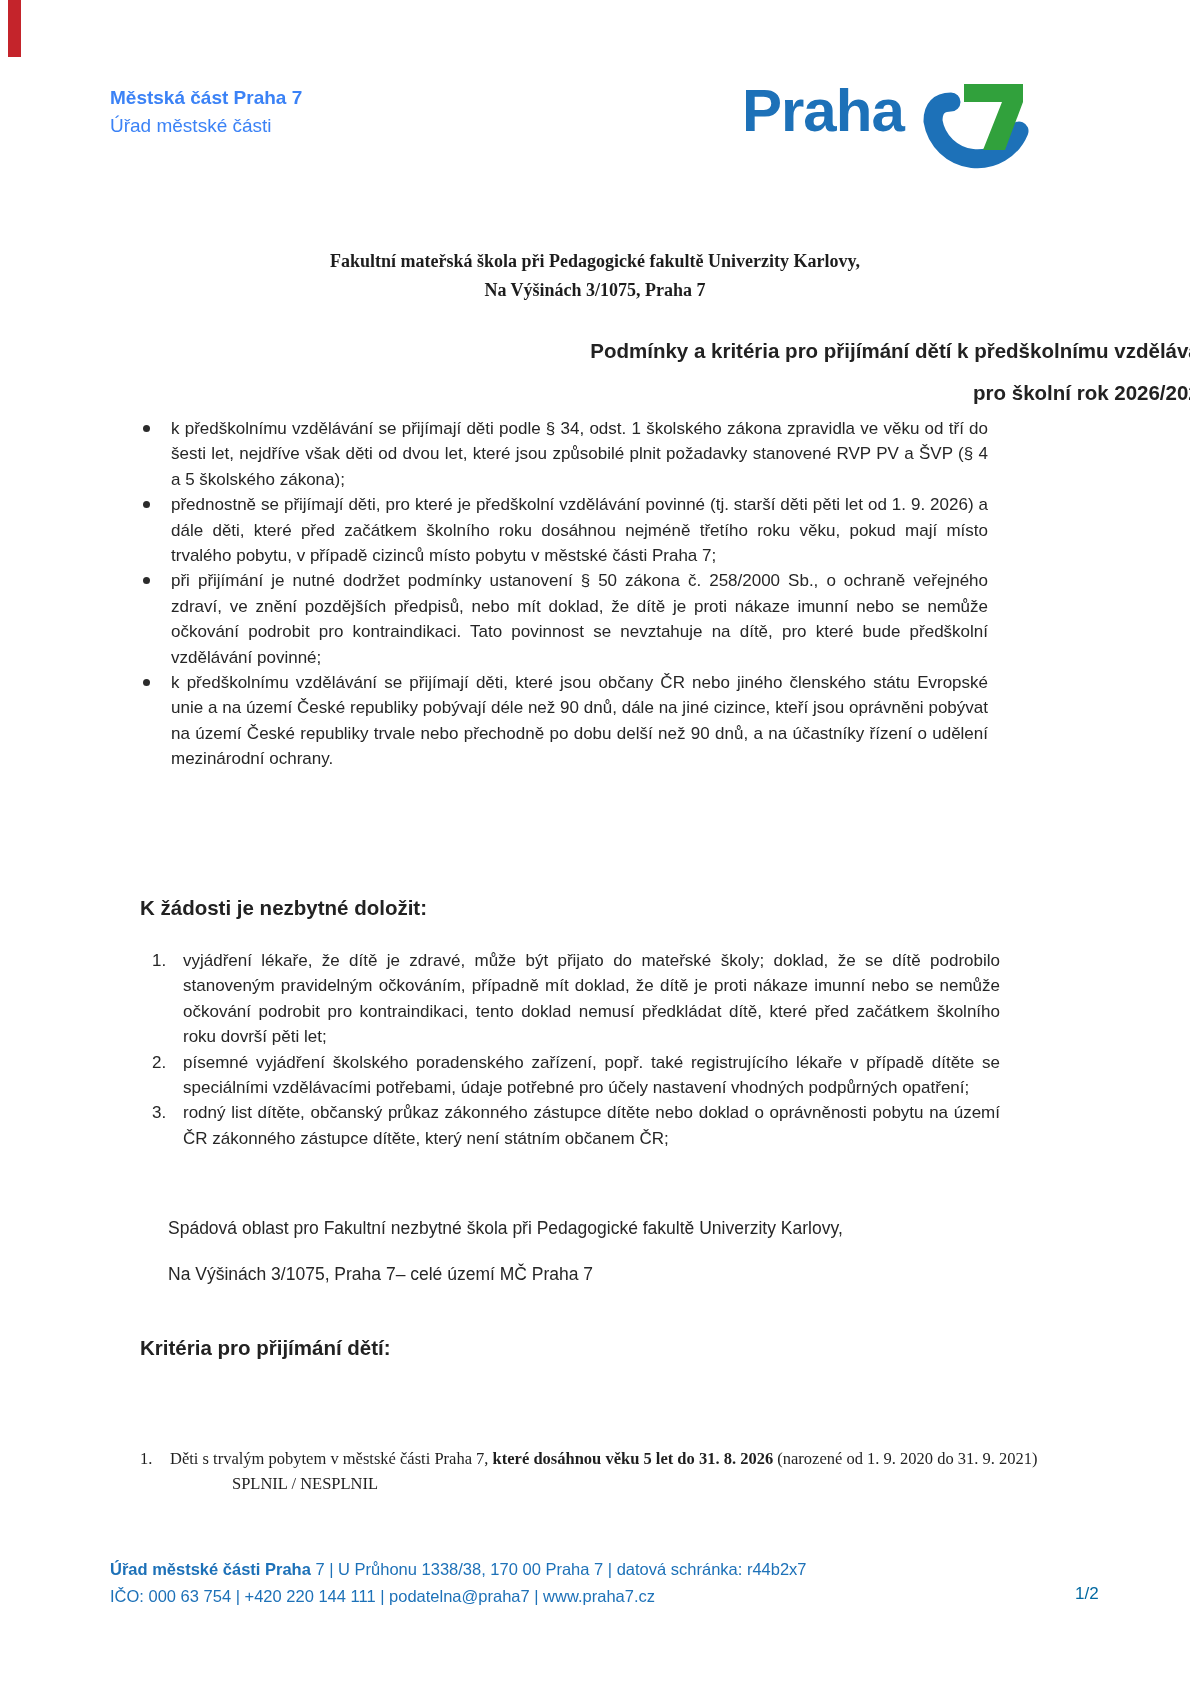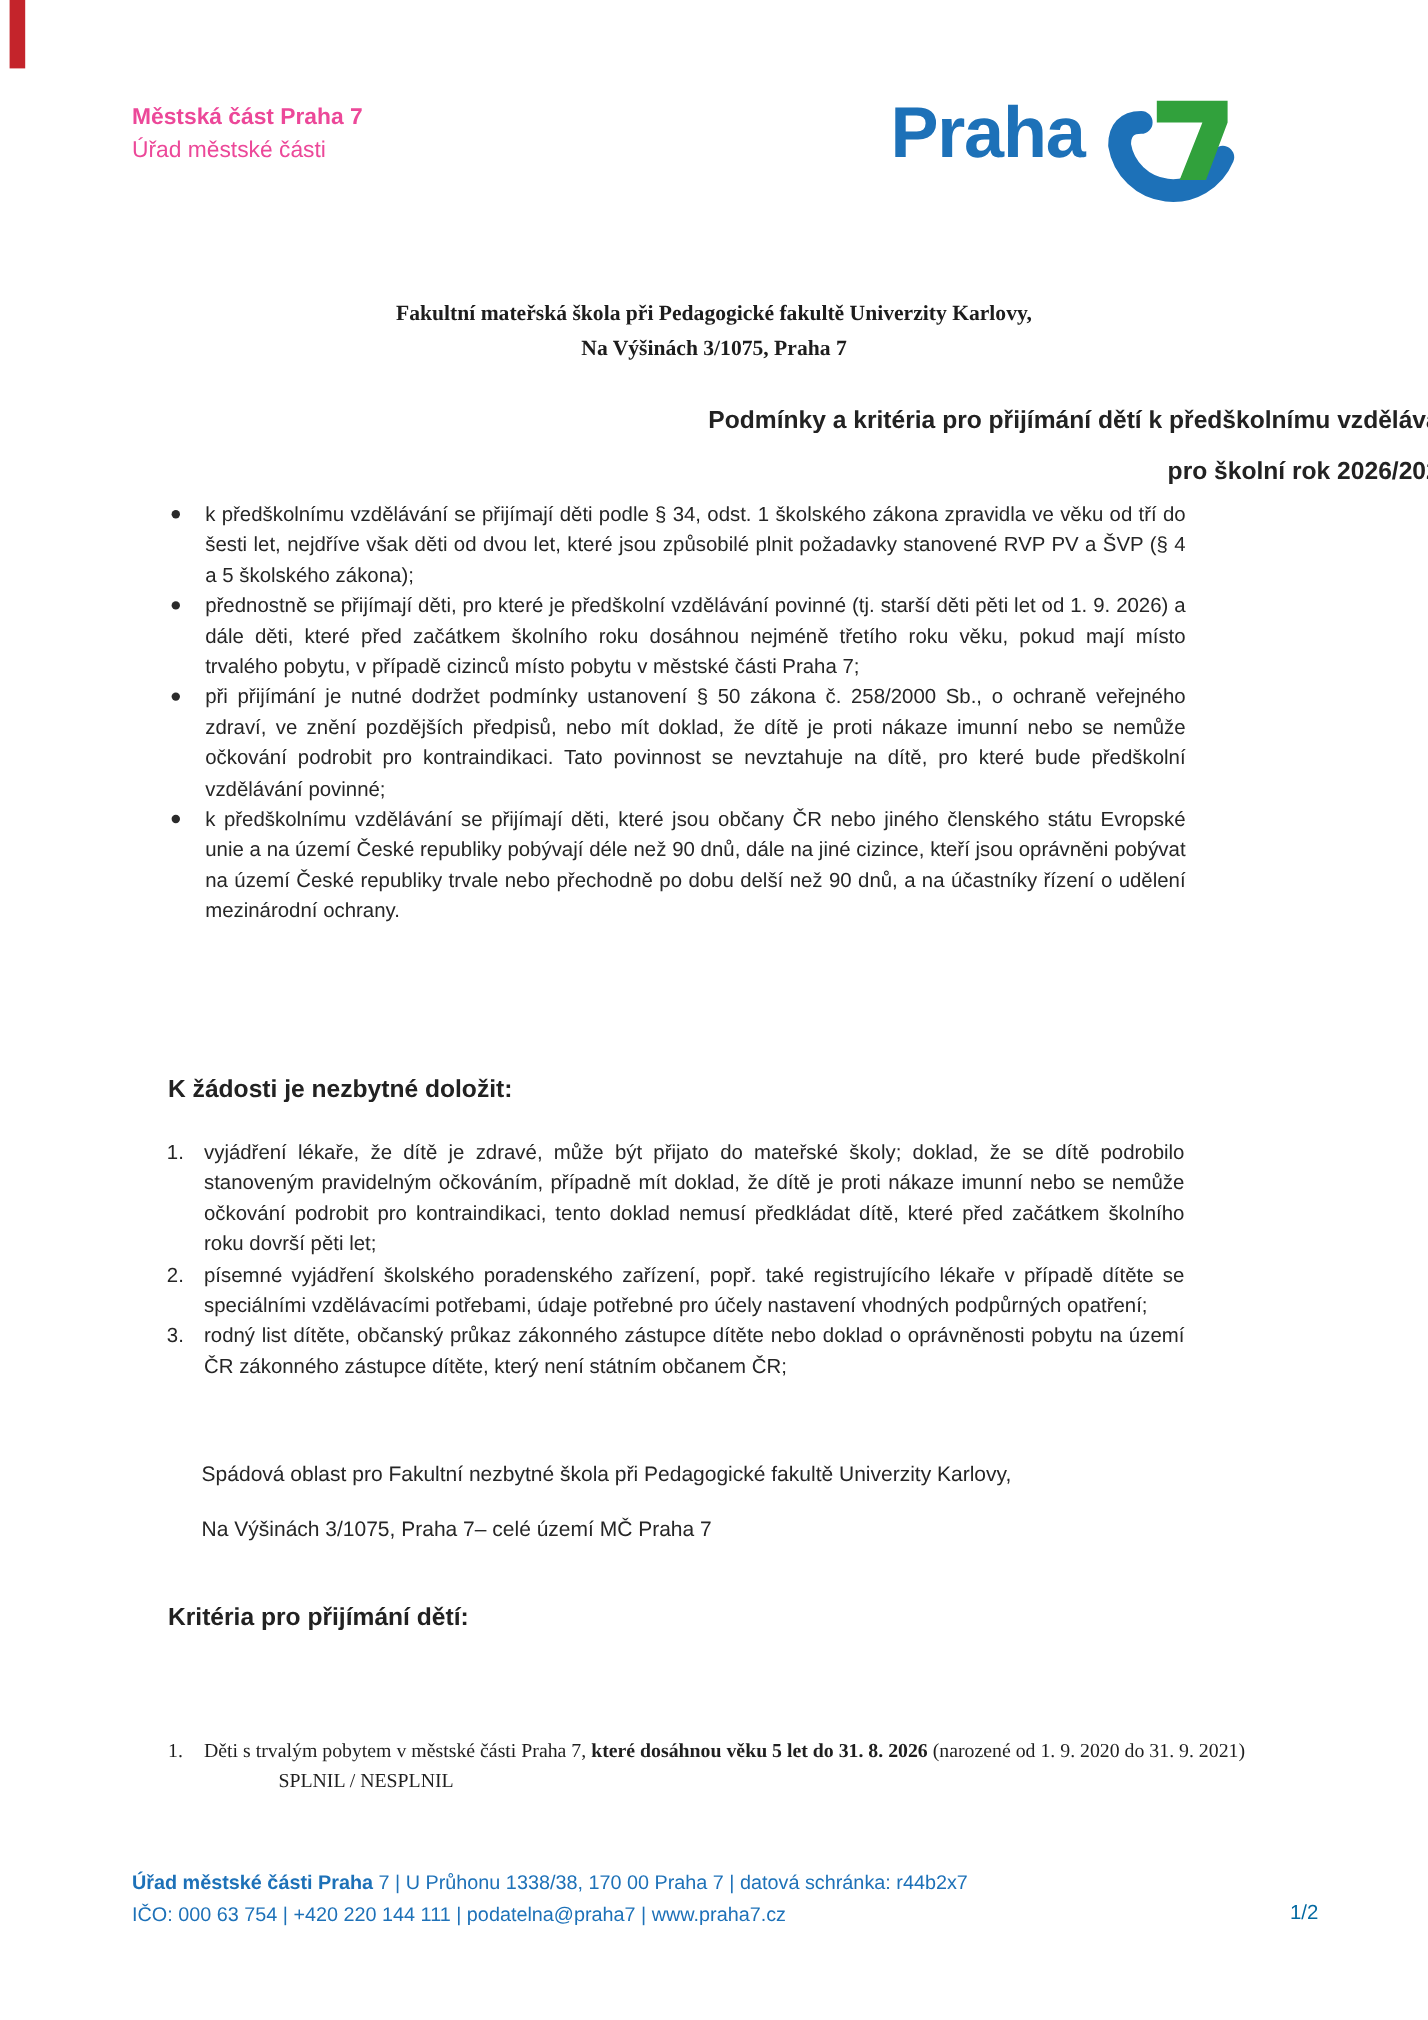--- a/index.html
+++ b/index.html
@@ -13,21 +13,21 @@
     overflow: hidden;
   }
 
   
   .red-mark {
     position: absolute; left: 8px; top: 0; width: 13px; height: 57px;
     background: #c4242b;
   }
 
   
-  .dept { position: absolute; left: 110px; top: 84px; line-height: 28px; font-size: 19px; color: #ec4899; }
+  .dept { position: absolute; left: 110px; top: 84px; line-height: 28px; font-size: 19px; color: #3b82f6; }
   .dept .b { font-weight: bold; }
 
   .logo { position: absolute; left: 742px; top: 78px; display: flex; align-items: flex-start; }
   .logo .wordmark {
     font-family: "Liberation Sans", sans-serif;
     font-weight: bold; font-size: 60px; letter-spacing: -1px;
     color: #1d71b8; line-height: 66px;
   }
   .logo svg { margin-left: 14px; margin-top: 0; }
 
@@ -56,21 +56,21 @@
 
   .section-heading {
     position: absolute; left: 140px; margin: 0;
     font-size: 20.5px; font-weight: bold; color: #222222;
   }
   .h-requirements { top: 896px; }
   .h-criteria { top: 1336px; }
 
   
   .numbered {
-    position: absolute; left: 139px; top: 948px; width: 848px;
+    position: absolute; left: 152px; top: 948px; width: 848px;
     margin: 0; padding: 0; list-style: none;
     font-size: 17px; line-height: 25.4px; text-align: justify;
     counter-reset: req;
   }
   .numbered li { position: relative; padding-left: 31px; }
   .numbered li::before {
     counter-increment: req; content: counter(req) ".";
     position: absolute; left: 0; top: 0;
   }
 

